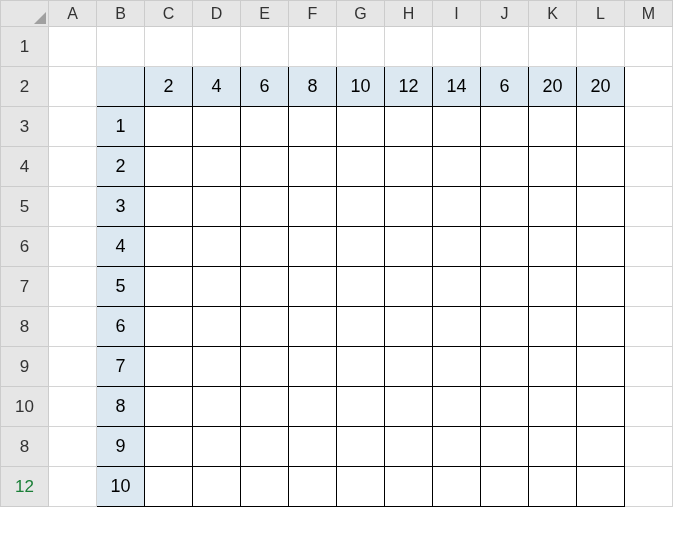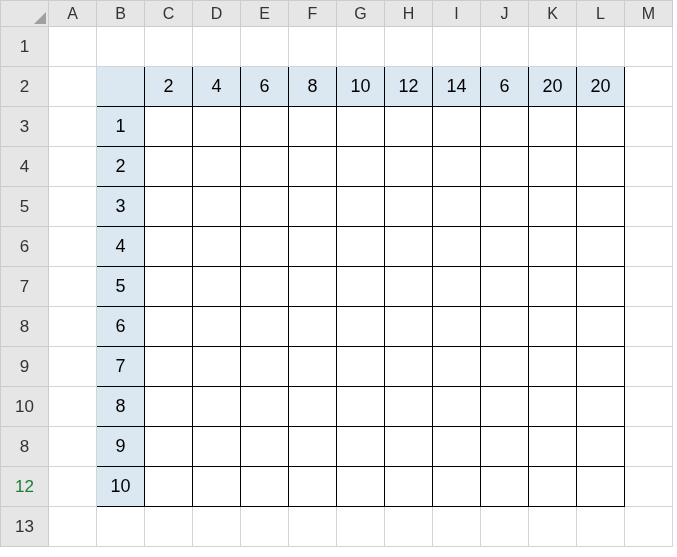--- a/index.html
+++ b/index.html
@@ -299,34 +299,18 @@
       <td class="cell tinner tborder-bottom"></td>
       <td class="cell tinner tborder-bottom"></td>
       <td class="cell tinner tborder-bottom"></td>
       <td class="cell tinner tborder-bottom"></td>
       <td class="cell tinner tborder-bottom"></td>
       <td class="cell tinner tborder-bottom"></td>
       <td class="cell tinner tborder-bottom tborder-right"></td>
       <td class="cell"></td>
     </tr>
 
-    <tr>
-      <th class="row-header">13</th>
-      <td class="cell"></td>
-      <td class="cell"></td>
-      <td class="cell"></td>
-      <td class="cell"></td>
-      <td class="cell"></td>
-      <td class="cell"></td>
-      <td class="cell"></td>
-      <td class="cell"></td>
-      <td class="cell"></td>
-      <td class="cell"></td>
-      <td class="cell"></td>
-      <td class="cell"></td>
-      <td class="cell"></td>
-    </tr>
 
   </tbody>
 </table>
 
 
 
 
 </body></html>

